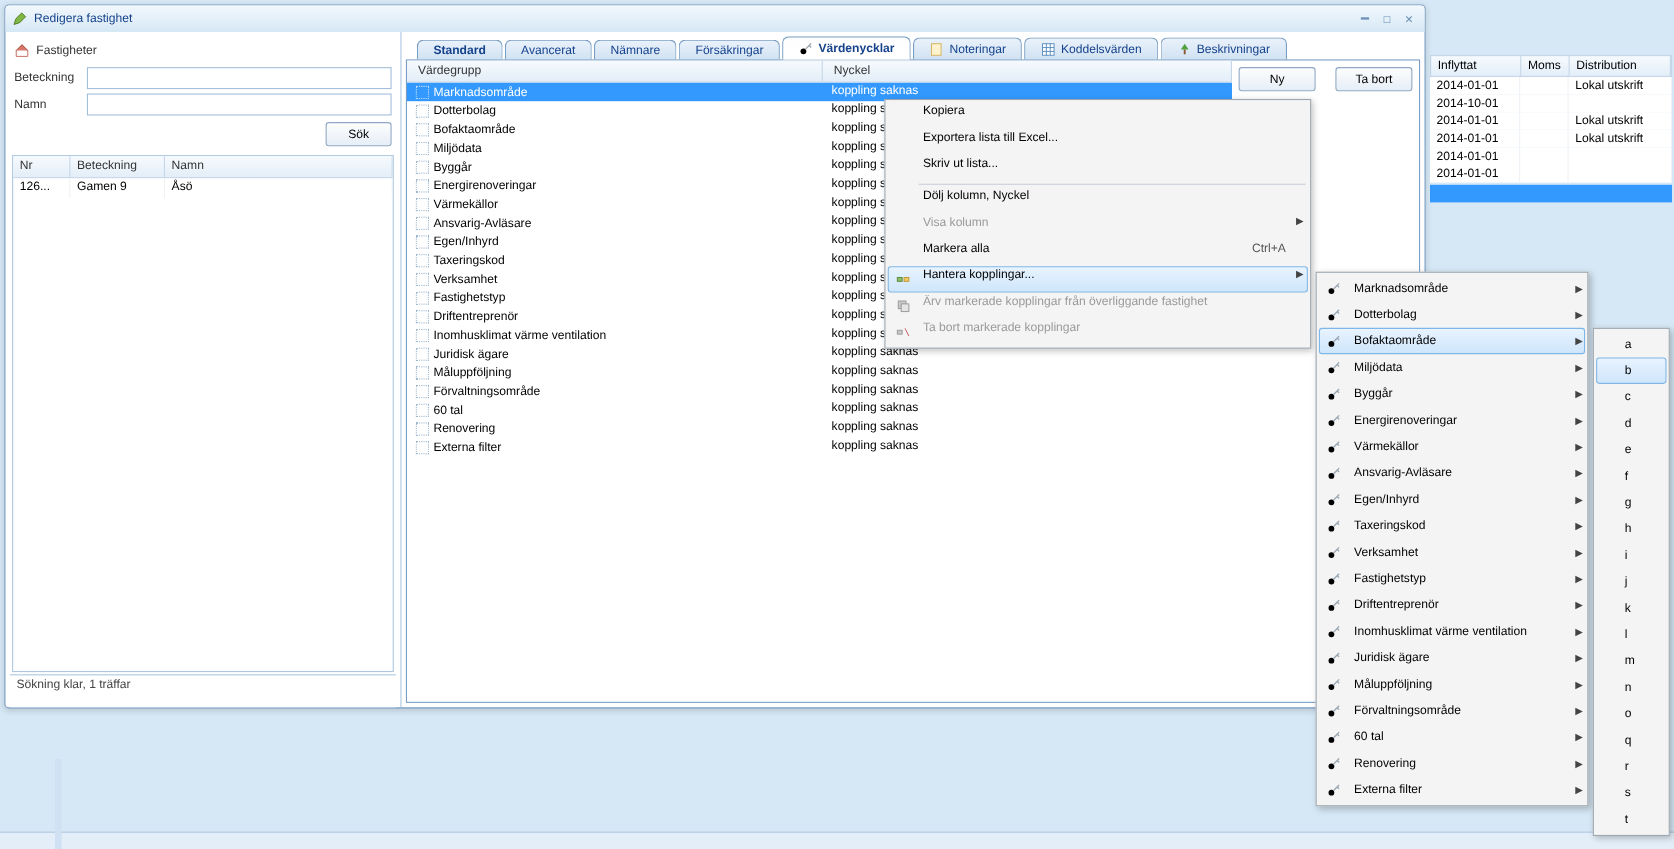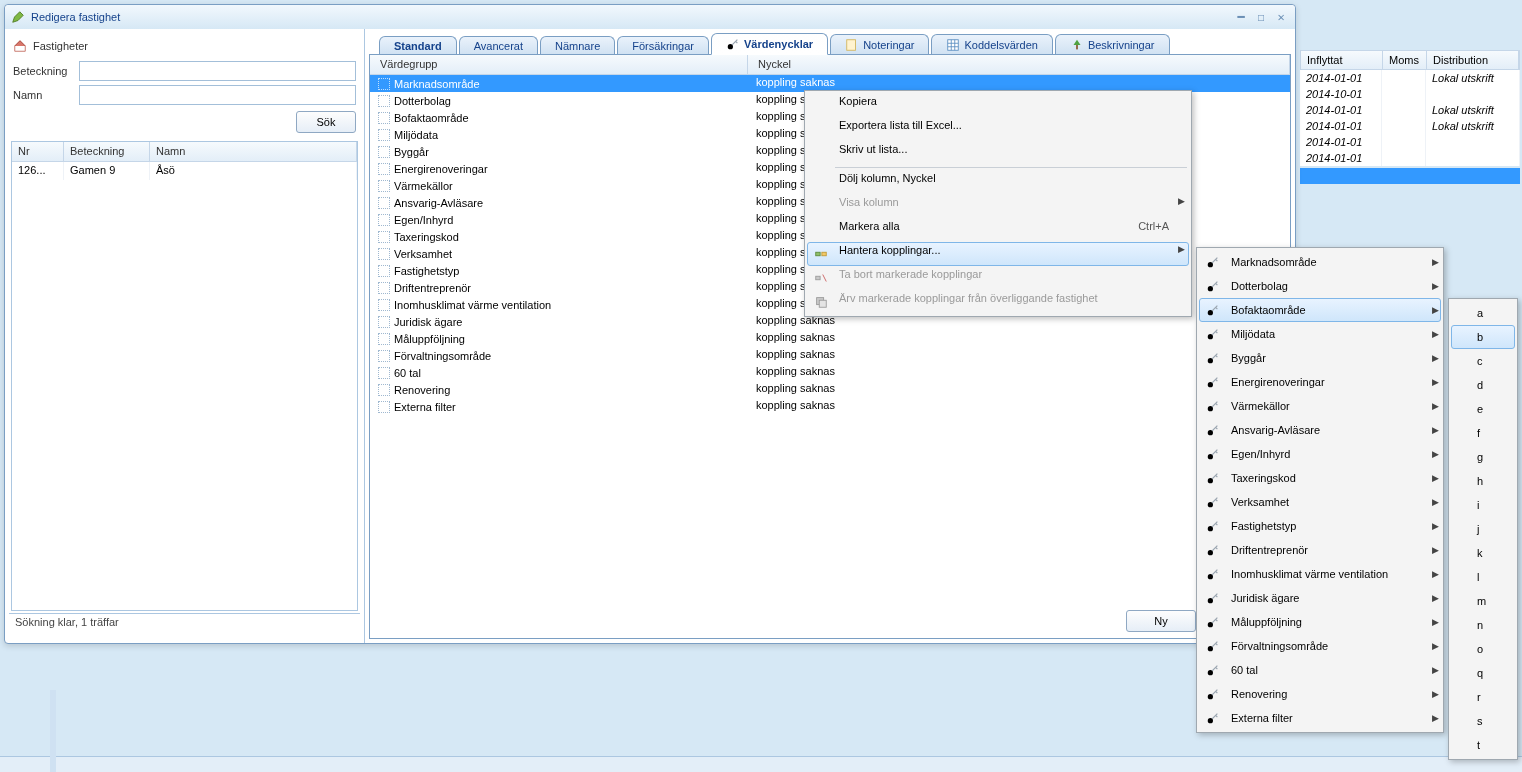--- a/index.html
+++ b/index.html
@@ -26,40 +26,40 @@
 .gbody { flex: 1; overflow: auto; }
 .grow { display: flex; height: 18px; }
 .grow > div { padding: 2px 6px; border-right: 1px solid #eef2f7; overflow: hidden; white-space: nowrap; }
 
 .status { height: 30px; border-top: 1px solid #acc7e1; background: #fff; padding: 2px 6px; color: #444; }
 
 .rightpanel { flex: 1; display: flex; flex-direction: column; padding: 4px 4px 4px 4px; position: relative; }
 .tabbar { display: flex; gap: 2px; padding-left: 10px; height: 22px; align-items: flex-end; }
 .tab { border: 1px solid #7a9ec3; border-bottom: none; border-radius: 6px 6px 0 0; background: linear-gradient(#eaf2fb,#cfe1f2); padding: 3px 14px; display: flex; align-items: center; gap: 4px; cursor: pointer; color: #15428b; }
 .tab.active { background: linear-gradient(#fefefe,#fff); font-weight: bold; border-bottom: 1px solid #fff; position: relative; z-index: 2; }
-.tabbody { flex: 1; border: 1px solid #7a9ec3; background: #fff; margin-top: -1px; display: flex; flex-direction: column; }
+.tabbody { flex: 1; border: 1px solid #7a9ec3; background: #fff; margin-top: -1px; display: flex; flex-direction: row; }
 .maingrid { flex: 1; display: flex; flex-direction: column; overflow: hidden; }
 .mghdr { display: flex; background: linear-gradient(#f6fafd,#e3eef8); height: 20px; border-bottom: 1px solid #c5d6e8; }
 .mghdr > div { border-right: 1px solid #c5d6e8; padding: 3px 10px; color: #333; }
 .mgbody { flex: 1; overflow: auto; }
 .mrow { display: flex; height: 17px; }
 .mrow > div { padding: 1px 8px; overflow: hidden; white-space: nowrap; }
 .mrow .col1 { width: 378px; display: flex; align-items: center; gap: 4px; }
 .mrow .col2 { flex: 1; }
 .mrow.sel { background: #3399ff; color: #fff; }
 .dotborder { border: 1px dotted #9fb8d0; height: 12px; width: 12px; flex-shrink: 0; }
 .mrow.sel .dotborder { border-color: #bfe0ff; }
 
 .footbtns { display: flex; justify-content: flex-end; gap: 18px; padding: 6px; }
 
 
 .undergrid { position: absolute; left: 1300px; top: 50px; width: 220px; }
 .undergrid .ughdr { display: flex; background: linear-gradient(#f6fafd,#e3eef8); height: 20px; border: 1px solid #c5d6e8; }
 .undergrid .ughdr > div { border-right: 1px solid #c5d6e8; padding: 3px 6px; }
-.undergrid .ugrow { display: flex; background: #fff; font-style: italic; }
+.undergrid .ugrow { display: flex; background: #fff; }
 .undergrid .ugrow > div { border-right: 1px solid #eef2f7; padding: 2px 6px; }
 .ughl { display: flex; background: #3399ff; color: #fff; height: 16px; margin-top: 2px; }
 
 
 .ctxmenu { position: absolute; left: 804px; top: 90px; width: 388px; background: #f4f4f4; border: 1px solid #9fa8b0; box-shadow: 2px 2px 6px rgba(0,0,0,.25); padding: 2px; z-index: 10; }
 .ctxmenu .mi { display: flex; height: 24px; padding: 2px 4px 2px 2px; cursor: pointer; }
 .ctxmenu .mi .iconcol { width: 24px; height: 100%; display: flex; align-items: center; justify-content: center; }
 .ctxmenu .mi .txt { flex: 1; padding-left: 6px; }
 .ctxmenu .mi .sc { color: #555; padding-right: 4px; }
 .ctxmenu .mi .arr { width: 12px; text-align: right; color: #444; font-size: 9px; }
@@ -418,35 +418,35 @@
           <rect x="2" y="6" width="5" height="4" fill="#8fbf69" stroke="#5a8a3a"></rect>
           <rect x="9" y="6" width="5" height="4" fill="#f2c967" stroke="#c19833"></rect>
         </svg>
       </div>
       <span class="txt">Hantera kopplingar...</span>
       <span class="arr">▶</span>
     </div>
     <div class="mi disabled">
       <div class="iconcol">
         <svg width="14" height="14" viewBox="0 0 16 16">
+          <rect x="3" y="3" width="8" height="8" fill="#c9c9c9" stroke="#9a9a9a"></rect>
+          <rect x="6" y="6" width="8" height="8" fill="#e4e4e4" stroke="#9a9a9a"></rect>
+        </svg>
+      </div>
+      <span class="txt">Ärv markerade kopplingar från överliggande fastighet</span>
+      <span class="arr"></span>
+    </div>
+    <div class="mi disabled">
+      <div class="iconcol">
+        <svg width="14" height="14" viewBox="0 0 16 16">
           <rect x="2" y="6" width="5" height="4" fill="#c9c9c9" stroke="#9a9a9a"></rect>
           <path d="M10 4 L14 12" stroke="#c85a5a"></path>
         </svg>
       </div>
       <span class="txt">Ta bort markerade kopplingar</span>
-      <span class="arr"></span>
-    </div>
-    <div class="mi disabled">
-      <div class="iconcol">
-        <svg width="14" height="14" viewBox="0 0 16 16">
-          <rect x="3" y="3" width="8" height="8" fill="#c9c9c9" stroke="#9a9a9a"></rect>
-          <rect x="6" y="6" width="8" height="8" fill="#e4e4e4" stroke="#9a9a9a"></rect>
-        </svg>
-      </div>
-      <span class="txt">Ärv markerade kopplingar från överliggande fastighet</span>
       <span class="arr"></span>
     </div>
   </div>
 
 <div class="submenu" id="submenu">
     <div class="mi">
       <div class="iconcol">
         <svg class="key" viewBox="0 0 16 16">
           <circle cx="5" cy="11" r="3"></circle>
           <path d="M7 9 L13 3 M11 5 L13 7"></path>

